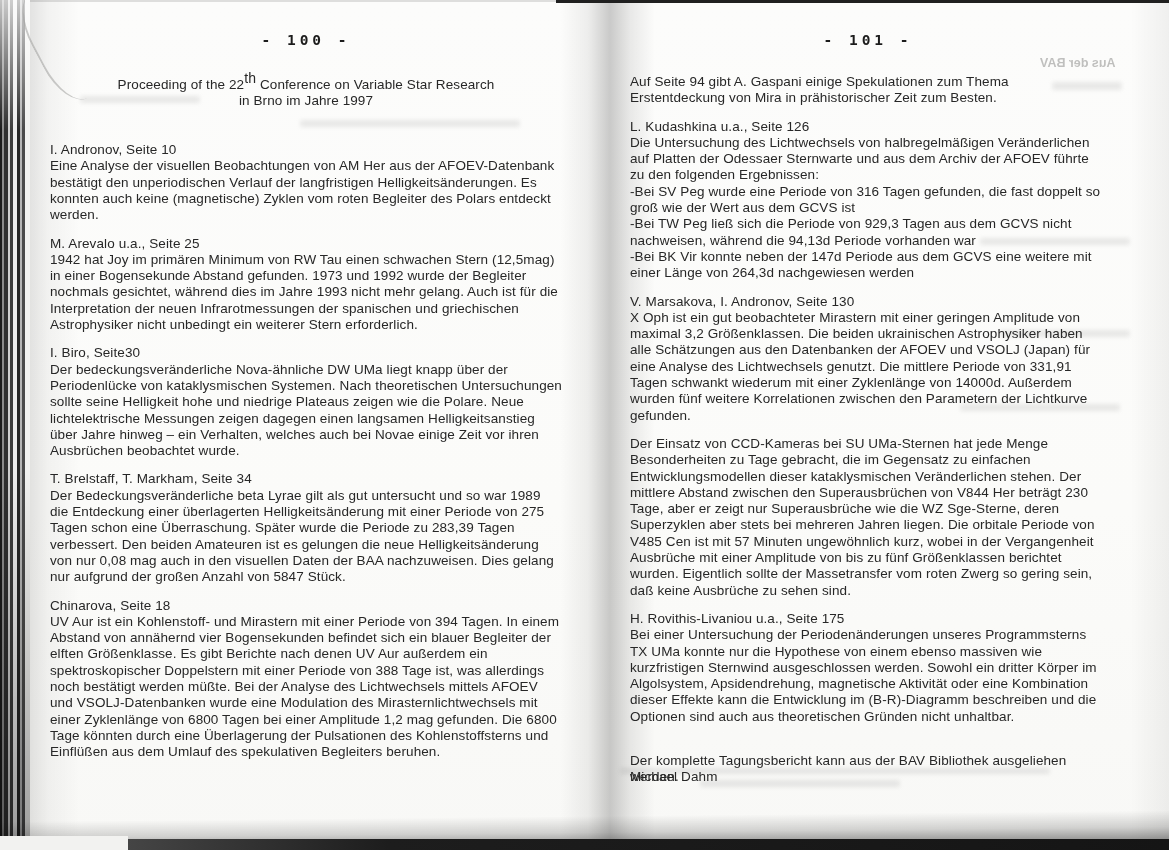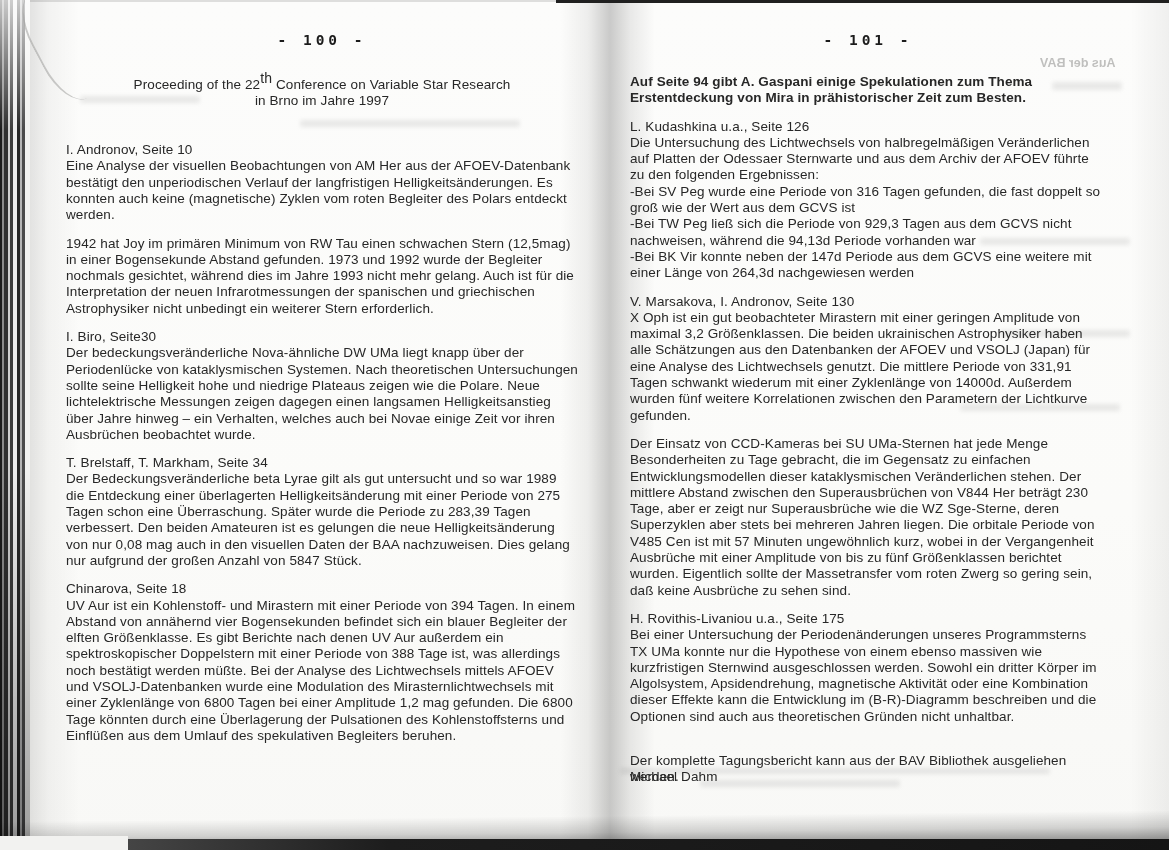--- a/index.html
+++ b/index.html
@@ -33,32 +33,32 @@
     transform:rotate(-0.55deg);
   }
   .bottom-strip {
     position:absolute; left:128px; right:0; bottom:0; height:11px;
     background:linear-gradient(90deg, #454545, #1d1d1d 25%, #151515);
   }
   .bottom-corner { position:absolute; left:0; bottom:0; width:128px; height:14px; background:#f2f2f0; }
 
   
   .page-col { position:absolute; top:32px; }
-  .page-100 { left:66px;  width:512px; }
+  .page-100 { left:50px;  width:512px; }
   .page-101 { left:630px; width:476px; }
   .pagenum {
     text-align:center; font-family:"DejaVu Sans Mono", monospace;
     font-weight:bold; font-size:14.5px; letter-spacing:4px; color:#1c1c1c;
   }
   .title { text-align:center; font-size:14.2px; line-height:17.5px; margin-top:22px; color:#262626; }
   .title sup { font-size:14px; }
   .body-text { font-size:13.5px; line-height:16.3px; color:#272727; letter-spacing:0.1px; }
   .section { margin-top:12px; }
   .first-left { margin-top:33px; }
-  .first-right { margin-top:26px;font-weight:bold; }
+  .first-right { margin-top:26px; }
   .closing { margin-top:28px; }
   .signature { text-align:left; margin-top:-16.3px; padding-right:4px; }
 
   
   .ghost-text {
     position:absolute; transform:scaleX(-1); color:#8f8f8d; opacity:0.55;
     filter:blur(0.6px); font-weight:bold; font-size:12.5px; white-space:nowrap;
   }
   .smudge { position:absolute; background:rgba(115,115,112,0.14); filter:blur(2px); border-radius:3px; }
 </style>
@@ -89,20 +89,21 @@
     <div class="pagenum">- 100 -</div>
 
     <div class="title body-text"><span>Proceeding of the 22</span><sup>th</sup><span> Conference on Variable Star Research</span><br><span>in Brno im Jahre 1997</span></div>
 
     <div class="section first-left body-text">
       <div>I. Andronov, Seite 10</div>
       <div>Eine Analyse der visuellen Beobachtungen von AM Her aus der AFOEV-Datenbank bestätigt den unperiodischen Verlauf der langfristigen Helligkeitsänderungen. Es konnten auch keine (magnetische) Zyklen vom roten Begleiter des Polars entdeckt werden.</div>
     </div>
 
     <div class="section body-text">
+      <div>M. Arevalo u.a., Seite 25</div>
       <div>1942 hat Joy im primären Minimum von RW Tau einen schwachen Stern (12,5mag) in einer Bogensekunde Abstand gefunden. 1973 und 1992 wurde der Begleiter nochmals gesichtet, während dies im Jahre 1993 nicht mehr gelang. Auch ist für die Interpretation der neuen Infrarotmessungen der spanischen und griechischen Astrophysiker nicht unbedingt ein weiterer Stern erforderlich.</div>
     </div>
 
     <div class="section body-text">
       <div>I. Biro, Seite30</div>
       <div>Der bedeckungsveränderliche Nova-ähnliche DW UMa liegt knapp über der Periodenlücke von kataklysmischen Systemen. Nach theoretischen Untersuchungen sollte seine Helligkeit hohe und niedrige Plateaus zeigen wie die Polare. Neue lichtelektrische Messungen zeigen dagegen einen langsamen Helligkeitsanstieg über Jahre hinweg – ein Verhalten, welches auch bei Novae einige Zeit vor ihren Ausbrüchen beobachtet wurde.</div>
     </div>
 
     <div class="section body-text">
       <div>T. Brelstaff, T. Markham, Seite 34</div>

